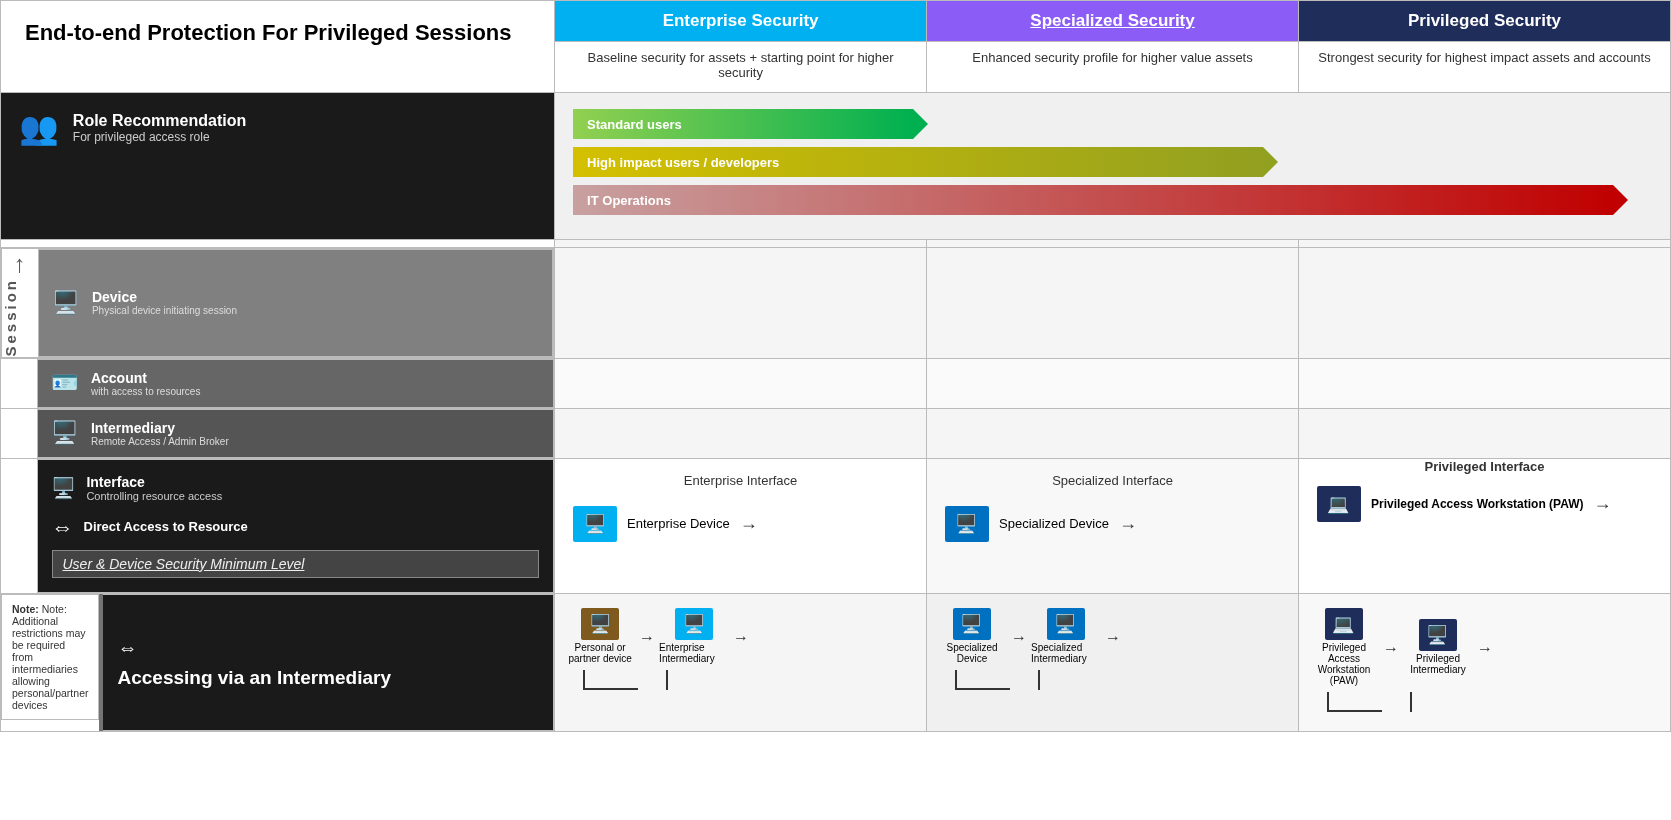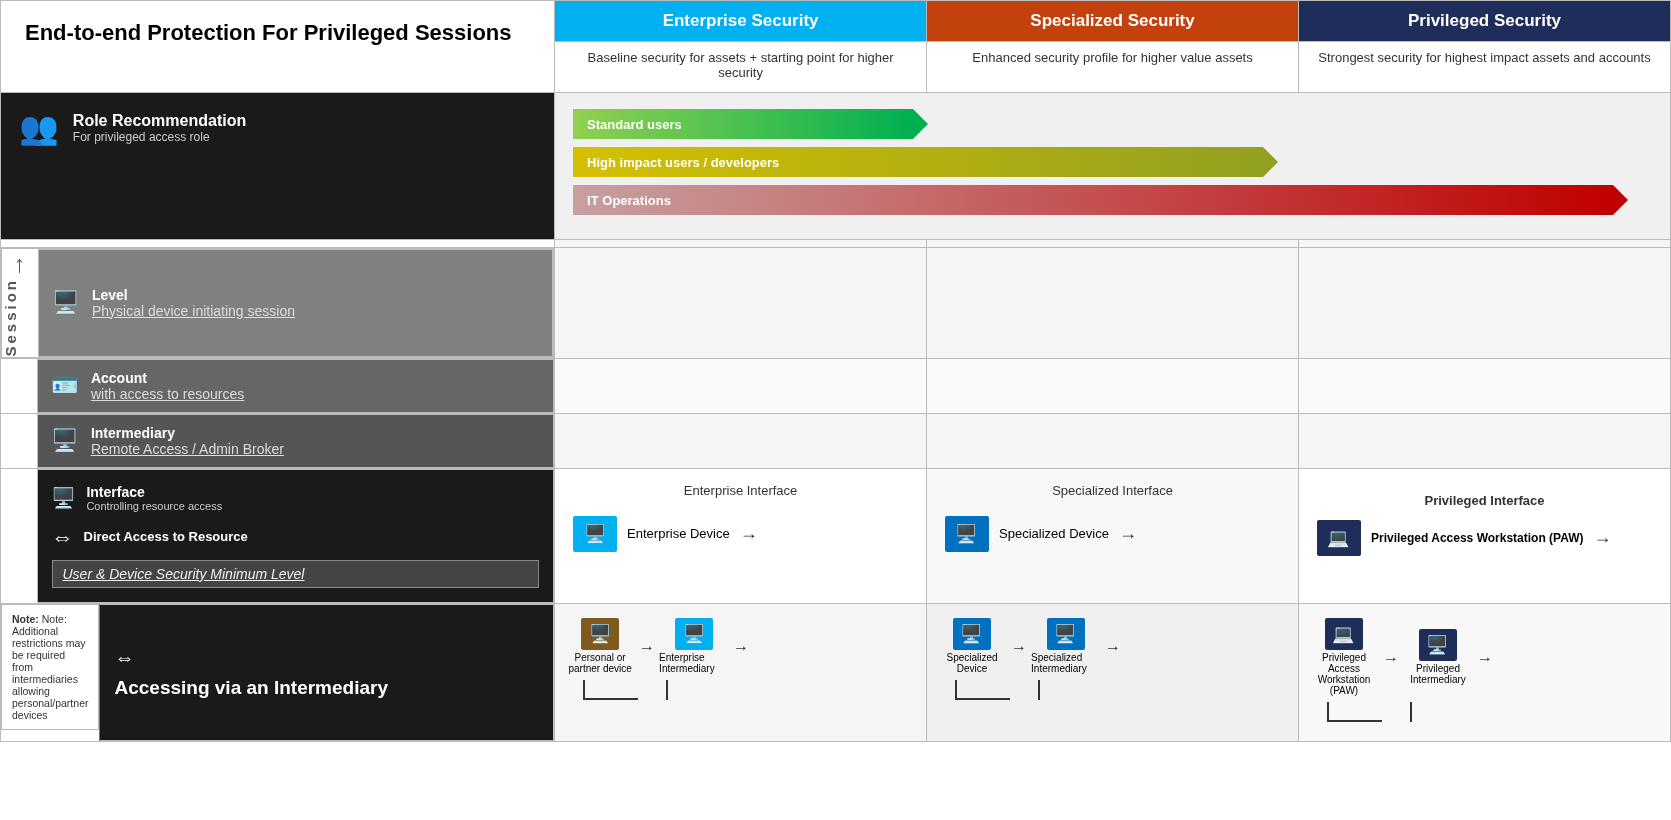--- a/index.html
+++ b/index.html
@@ -22,21 +22,21 @@
       vertical-align: middle;
       background: #fff;
     }
     .header-left-title {
       font-size: 22px;
       font-weight: 700;
       line-height: 1.25;
       color: #000;
     }
     .col-enterprise { background: #00b0f0; }
-    .col-specialized { background: #c2410c; }
+    .col-specialized { background: #8b5cf6; text-decoration: underline; }
     .col-privileged { background: #1f2d5a; }
 
     .col-header {
       width: 370px;
       padding: 10px 3px;
       text-align: center;
       color: #fff;
       font-weight: 700;
       font-size: 17px;
     }
@@ -126,21 +126,21 @@
     .arrow-itops .arrow-body::after {
       border-left: 15px solid #c00000;
     }
     .section-row-left-content {
       display: flex;
       align-items: center;
       gap: 12px;
     }
     .section-icon { font-size: 22px; }
     .section-title { font-weight: 700; font-size: 14px; }
-    .section-sub { font-size: 14px; color: #ddd; text-decoration: underline; }
+    .section-sub { font-size: 10px; color: #ddd; }
 
     .empty-cell { background: #f5f5f5; }
     .empty-cell-light { background: #fafafa; }
     .interface-content { margin-bottom: 12px; }
     .interface-title { font-weight: 700; font-size: 14px; }
     .interface-sub { font-size: 11px; color: #ccc; }
     .direct-title { font-weight: 700; font-size: 13px; }
 
     .min-level-box {
       margin-top: 10px;
@@ -346,21 +346,21 @@
         <tbody>
               <tr>
           <td style="width:36px; background:#fff; border:none; border-right:1px solid #bbb; vertical-align:middle; text-align:center;">
             <span class="session-arrow-up">↑</span>
             <div class="session-vertical">Session</div>
           </td>
           <td style="background:#808080; color:#fff; padding:10px 14px; vertical-align:middle;">
             <div class="section-row-left-content">
               <div class="section-icon">🖥️</div>
               <div>
-                <div class="section-title">Level</div>
+                <div class="section-title">Device</div>
                 <div class="section-sub">Physical device initiating session</div>
               </div>
             </div>
           </td>
         </tr>
       </tbody>
           </table>
     </td>
     <td class="empty-cell"></td>
     <td class="empty-cell"></td>
@@ -457,38 +457,38 @@
 
     <td style="background:#f8f8f8; padding:14px 18px; vertical-align:top;">
       <div class="interface-label">Specialized Interface</div>
       <div class="device-row">
         <span class="dev-icon-spec">🖥️</span>
         <div style="font-size:13px;">Specialized Device</div>
         <span class="arrow-right">→</span>
       </div>
     </td>
 
-    <td style="background:#fff; padding:24px 18px; vertical-align:top;">
+    <td style="background:#fff; padding:0 18px; vertical-align:top;">
       <div class="interface-label" style="text-align:center; font-weight:700; font-size:13px; margin-bottom:12px;">
         <span>Privileged Interface</span>
       </div>
       <div class="device-row">
         <span class="dev-icon-priv">💻</span>
         <div style="font-size:12px; font-weight:600;">Privileged Access Workstation (PAW)</div>
         <span class="arrow-right">→</span>
       </div>
     </td>
   </tr>
 
   <tr>
     <td style="padding:0;">
       <table style="border-collapse:collapse; width:100%; height:100%;">
         <tbody>
               <tr>
-          <td style="width:36px; background:#fff; border:none; border-right:1px solid #737373; vertical-align:bottom; padding-bottom:10px;">
+          <td style="width:36px; background:#fff; border:none; border-right:4px solid #737373; vertical-align:bottom; padding-bottom:10px;">
             <div class="note-box">
               <strong>Note:</strong> <span>Note: Additional restrictions may be required from intermediaries allowing personal/partner devices</span>
             </div>
           </td>
           <td style="background:#1a1a1a; color:#fff; padding:14px 14px; vertical-align:middle;">
             <div style="display:flex; align-items:center; gap:10px; margin-bottom:6px;">
               <span style="font-size:20px;">⇔</span>
             </div>
             <div class="intermediary-title-large">Accessing via an Intermediary</div>
           </td>

